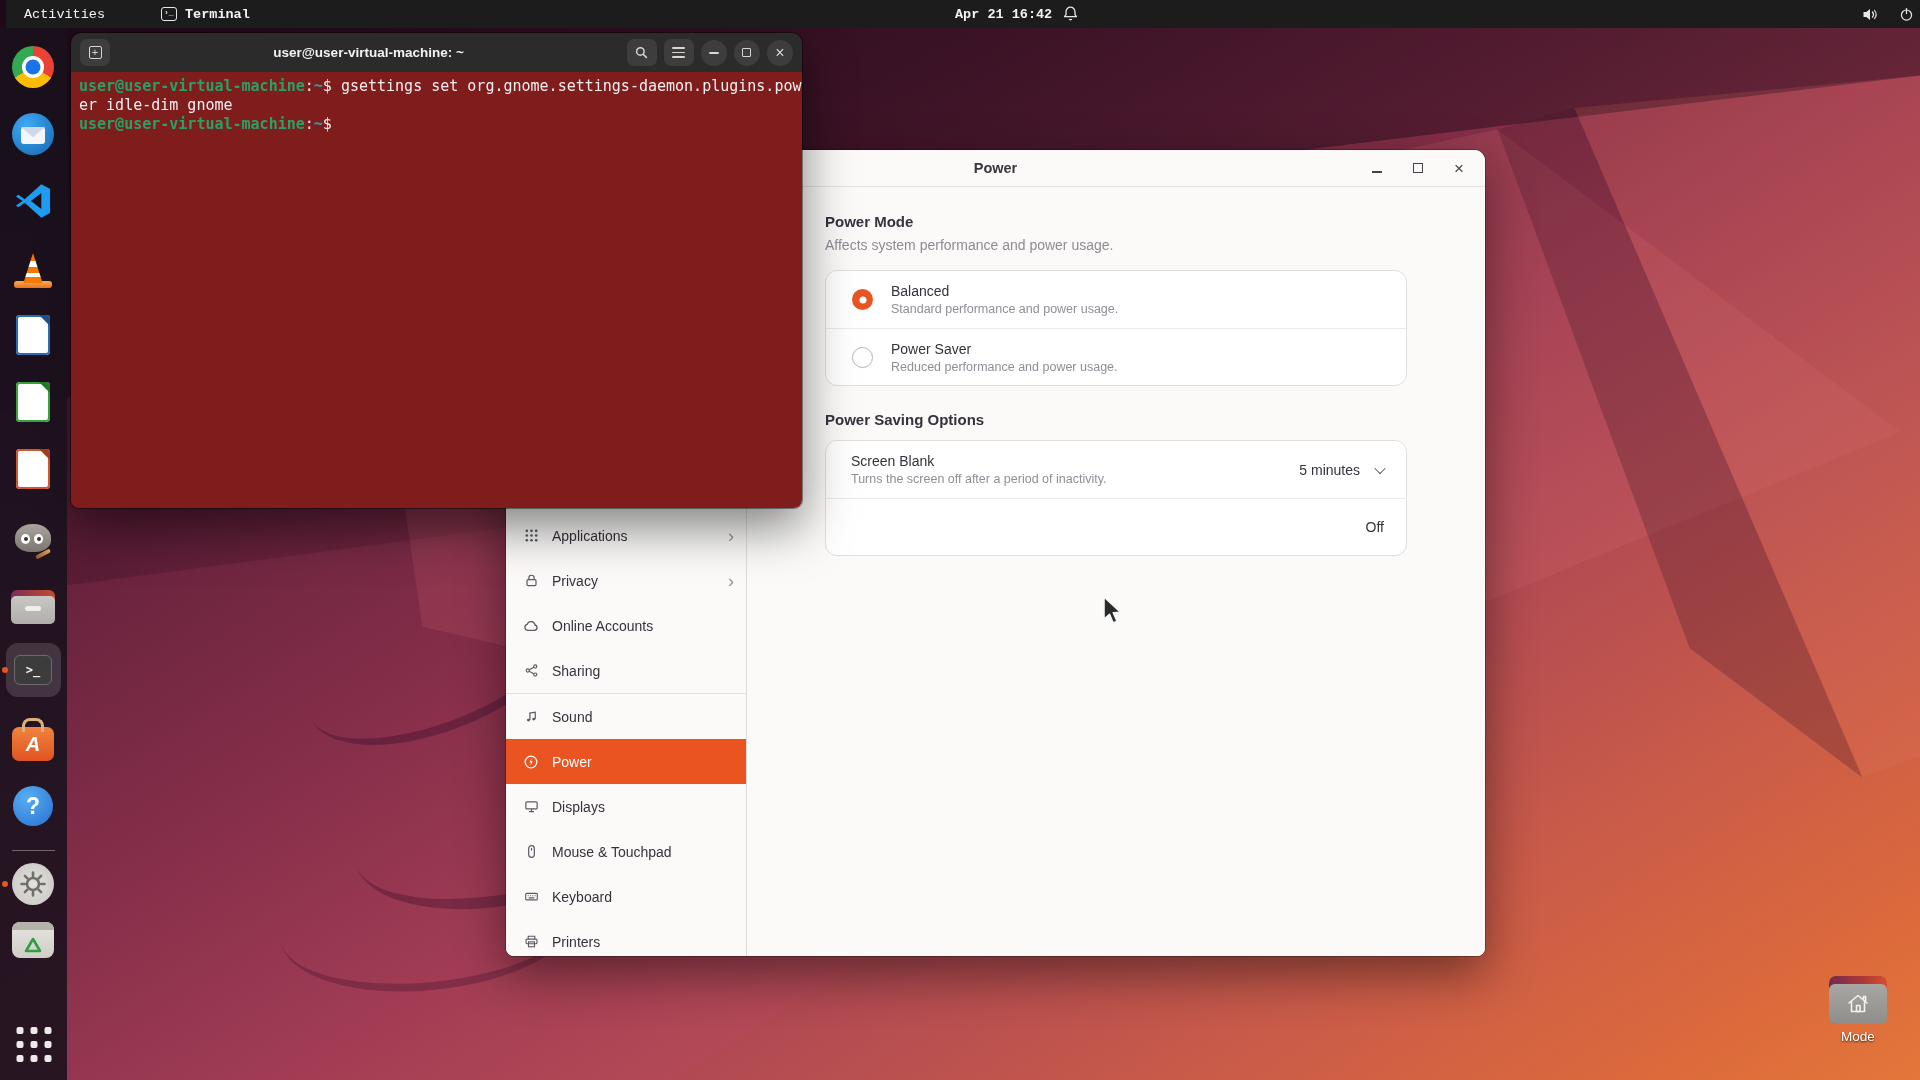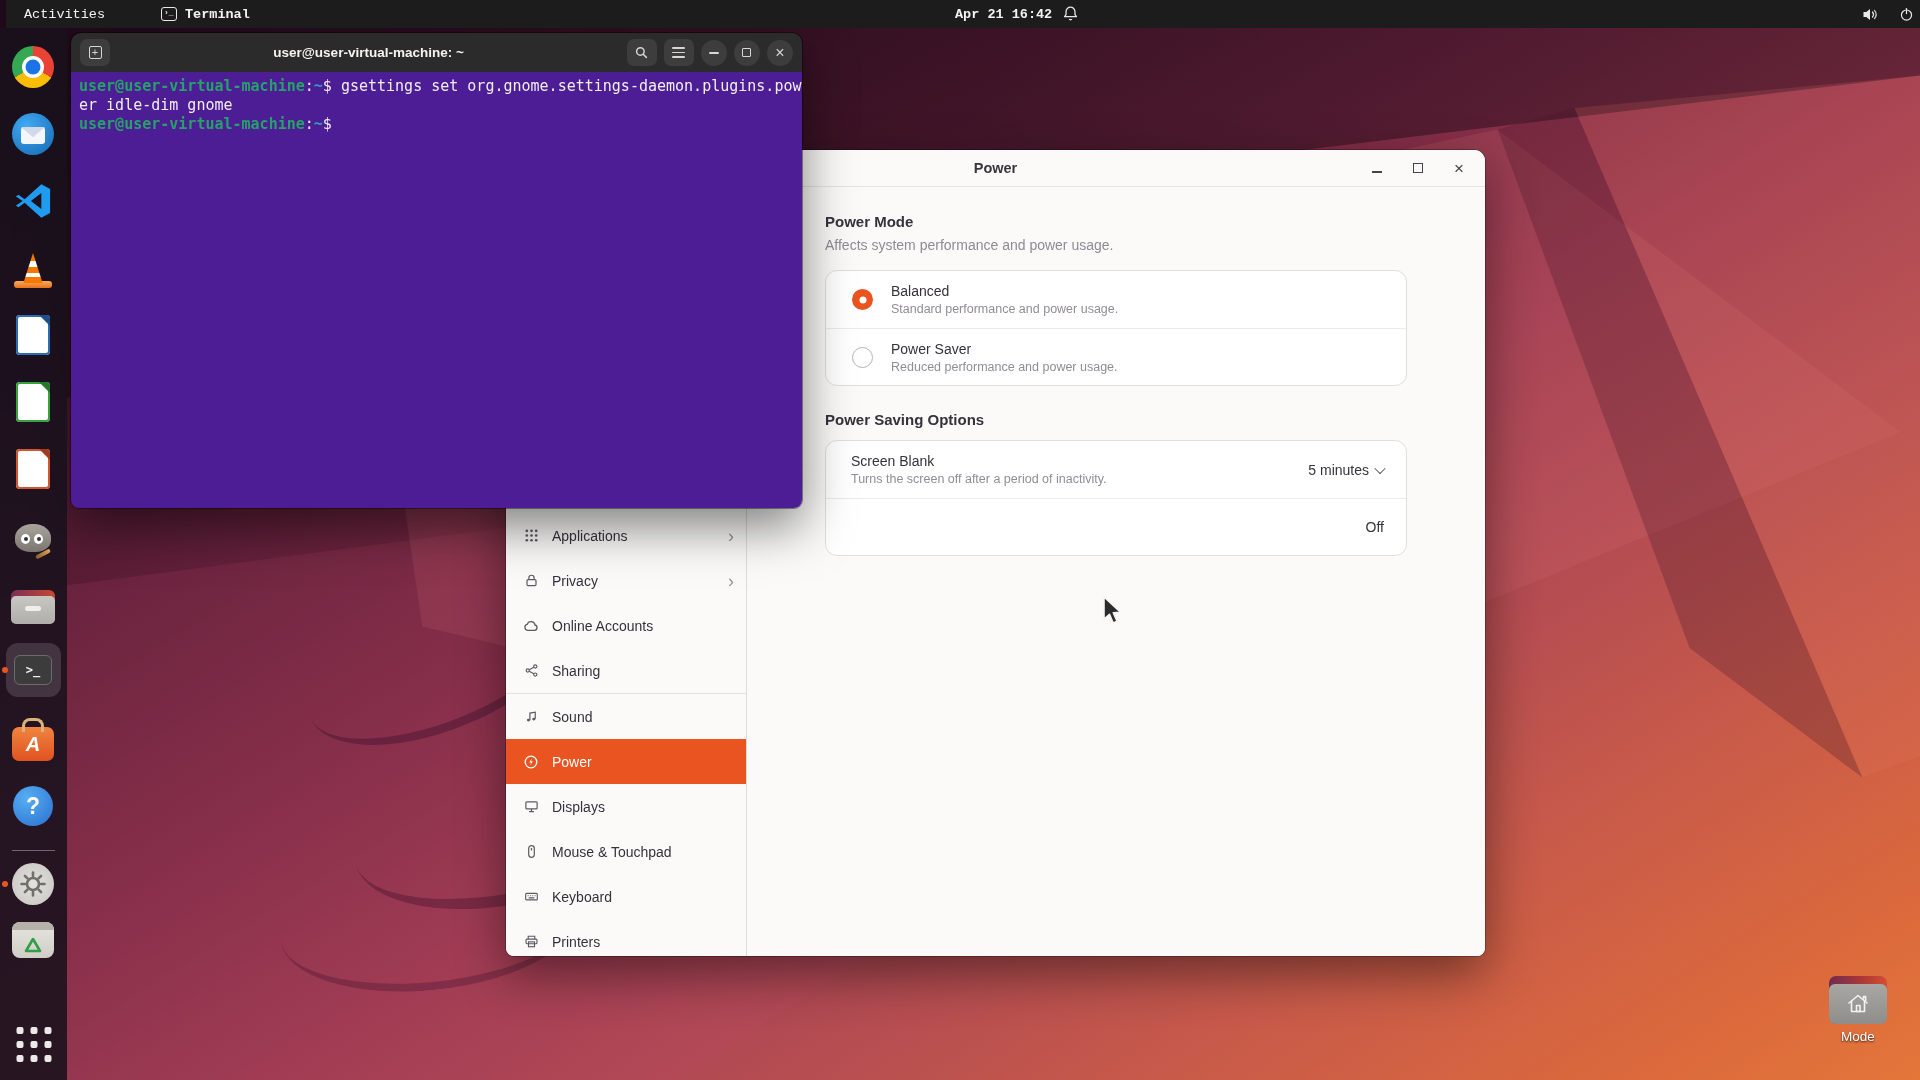--- a/index.html
+++ b/index.html
@@ -83,21 +83,21 @@
   .t-head { height:39px; background:#2b2b2b; display:flex; align-items:center; padding:0 9px; gap:7px; }
   .t-btn { width:26px; height:26px; border-radius:50%; background:#3d3d3d; color:#d8d5d2; display:flex; align-items:center; justify-content:center; flex:0 0 auto; }
   .t-sq { width:30px; height:27px; border-radius:7px; background:#3d3d3d; display:flex; align-items:center; justify-content:center; flex:0 0 auto; }
   .nt-sq { width:13px; height:13px; border:1.4px solid #d8d5d2; border-radius:2px; color:#d8d5d2; font-size:11px; line-height:10px; text-align:center; }
   .t-title { margin:6px auto; color:#f5f3f1; font-weight:700; font-size:13.5px; white-space:nowrap; }
   .t-min { width:10px; height:2px; background:#d8d5d2; border-radius:1px; }
   .t-max { width:9px; height:9px; border:1.4px solid #d8d5d2; border-radius:1px; }
   .t-close { font-size:16px; line-height:1; }
   .t-burger { display:flex; flex-direction:column; gap:3px; }
   .t-burger i { width:13px; height:1.6px; background:#d8d5d2; border-radius:1px; }
-  .t-body { height:436px; background:#4c1d95; padding:5px 8px; }
+  .t-body { height:436px; background:#7f1d1d; padding:5px 8px; }
   .t-line { white-space:pre; font:15px/19px "DejaVu Sans Mono",monospace; color:#f2eff1; }
   .t-user { color:#26a269; font-weight:700; }
   .t-path { color:#2aa1b3; font-weight:700; }
 
   
   .settings { position:absolute; left:506px; top:150px; width:979px; height:806px; z-index:5; border-radius:11px 11px 8px 8px;
     background:#fbfaf9; box-shadow:0 18px 50px rgba(0,0,0,.45),0 0 0 1px rgba(0,0,0,.25); overflow:hidden; display:flex; flex-direction:column; }
   .s-head { height:37px; background:#fbfaf9; border-bottom:1px solid #e6e4e1; position:relative; display:flex; align-items:center; flex:0 0 auto; }
   .s-title { position:absolute; left:0; right:0; text-align:center; font-weight:700; font-size:14.5px; color:#3a363d; }
   .s-controls { margin-left:auto; display:flex; align-items:center; gap:17px; padding-right:14px; z-index:1; }
@@ -122,21 +122,21 @@
   .card.ps { margin-top:12px; }
   .sec-h.second { margin-top:25px; }
   .crow { display:flex; align-items:center; min-height:57px; padding:8px 22px 8px 26px; }
   .crow + .crow { border-top:1px solid #ecebe8; }
   .radio { width:21px; height:21px; border-radius:50%; margin-right:18px; flex:0 0 auto; position:relative; }
   .radio.on { background:#e95420; }
   .radio.on::after { content:""; position:absolute; left:50%; top:50%; width:7px; height:7px; border-radius:50%; background:#fff; transform:translate(-50%,-50%); }
   .radio.off { background:#fff; border:1.5px solid #b8b4b0; }
   .rt .t { font-size:14px; color:#36323c; }
   .rt .d { font-size:12.5px; color:#918d97; margin-top:3px; }
-  .rright { margin-left:auto; display:flex; align-items:center; gap:7px; font-size:14px; color:#36323c; }
+  .rright { margin-left:auto; display:flex; align-items:center; gap:16px; font-size:14px; color:#36323c; }
   .chev-down { width:8px; height:8px; border-right:1.7px solid #5e5a64; border-bottom:1.7px solid #5e5a64; transform:rotate(45deg) translate(-1px,-1px); }
 
   
   .home { position:absolute; left:1822px; top:976px; width:72px; text-align:center; z-index:1; }
   .home-folder { position:relative; width:58px; height:48px; margin:0 auto; }
   .hf-back { position:absolute; inset:0; border-radius:7px; background:linear-gradient(100deg,#6e2b50,#b03a35 55%,#e0572f); }
   .hf-front { position:absolute; left:0; right:0; top:8px; bottom:0; border-radius:6px; background:linear-gradient(#a9a7a4,#8f8d8a); display:flex; align-items:center; justify-content:center; }
   .home-label { margin-top:5px; font-size:13.5px; color:#fff; text-shadow:0 1px 2px rgba(0,0,0,.8); }
 
   .cursor { position:absolute; left:1102px; top:596px; z-index:20; }

